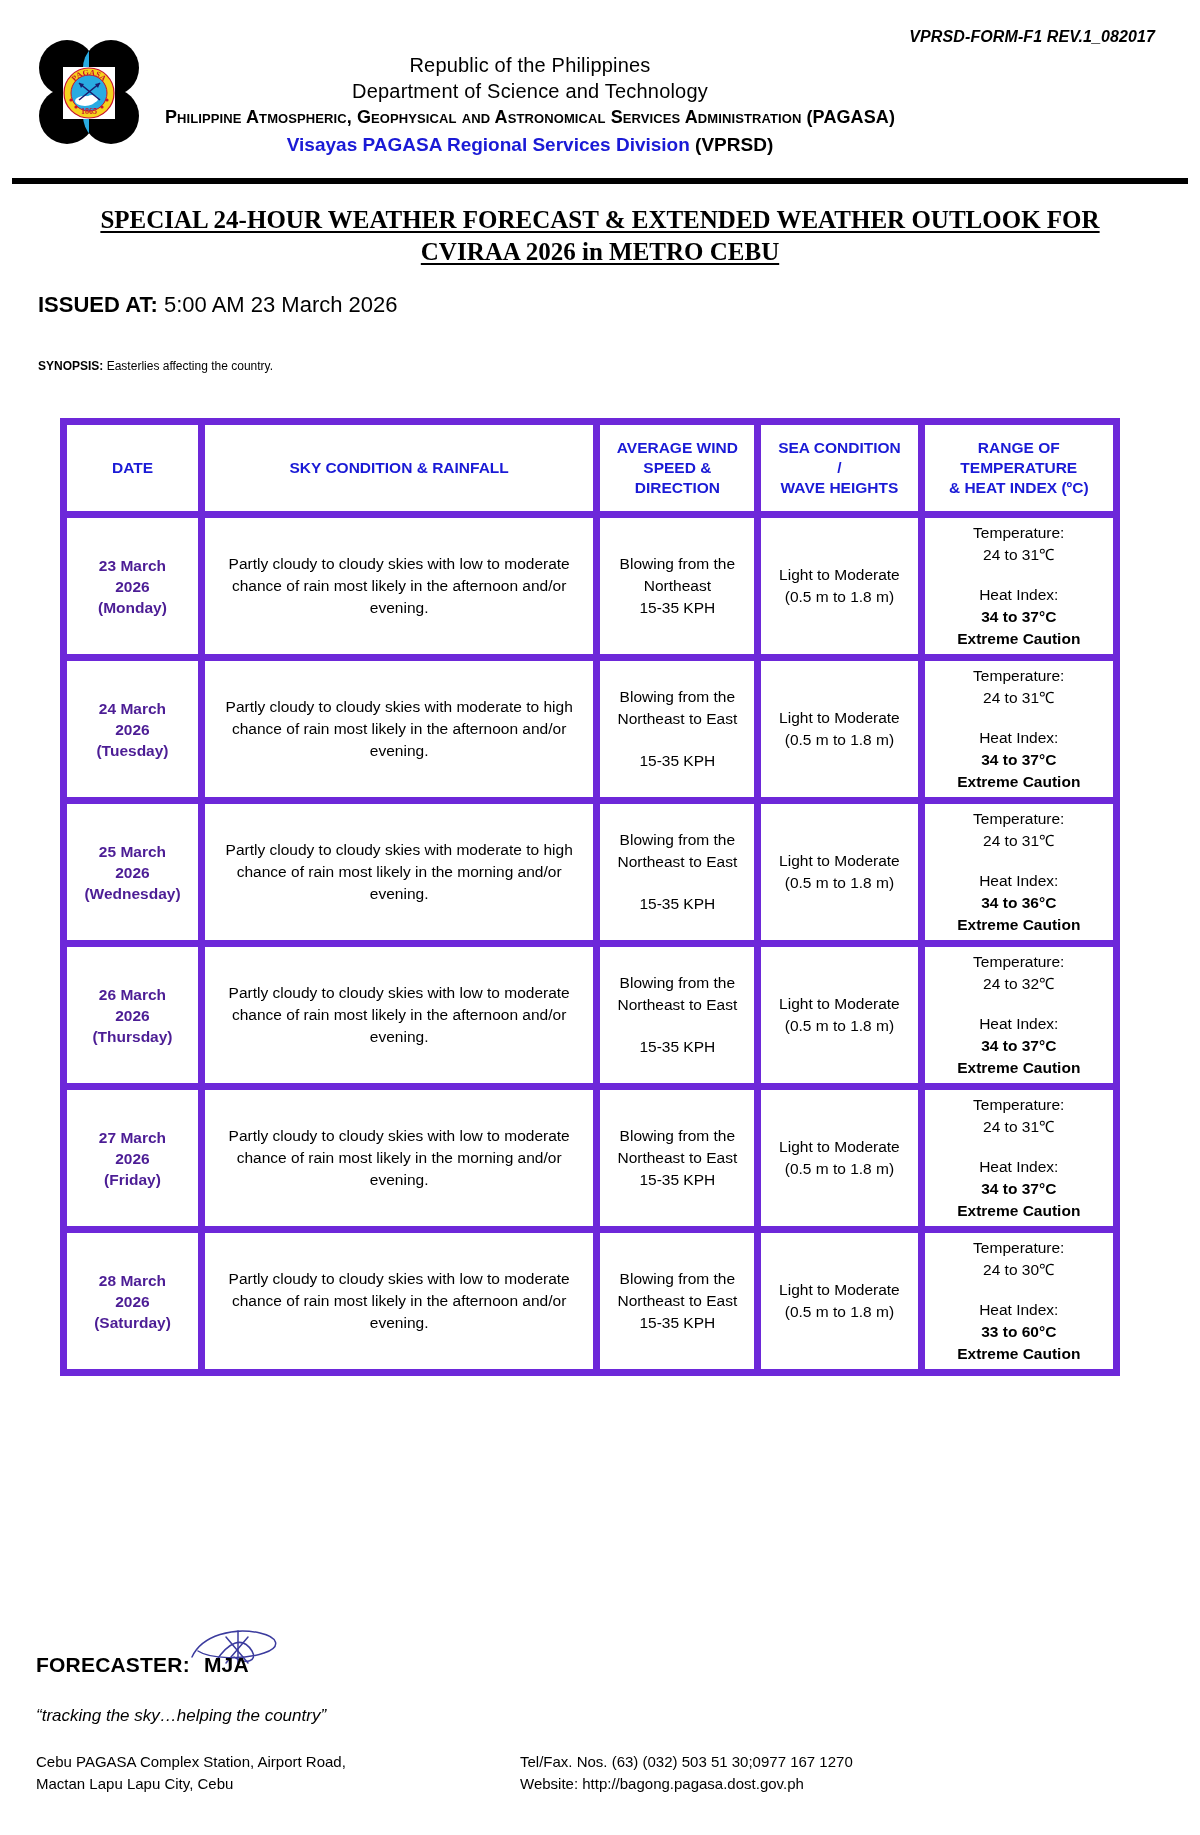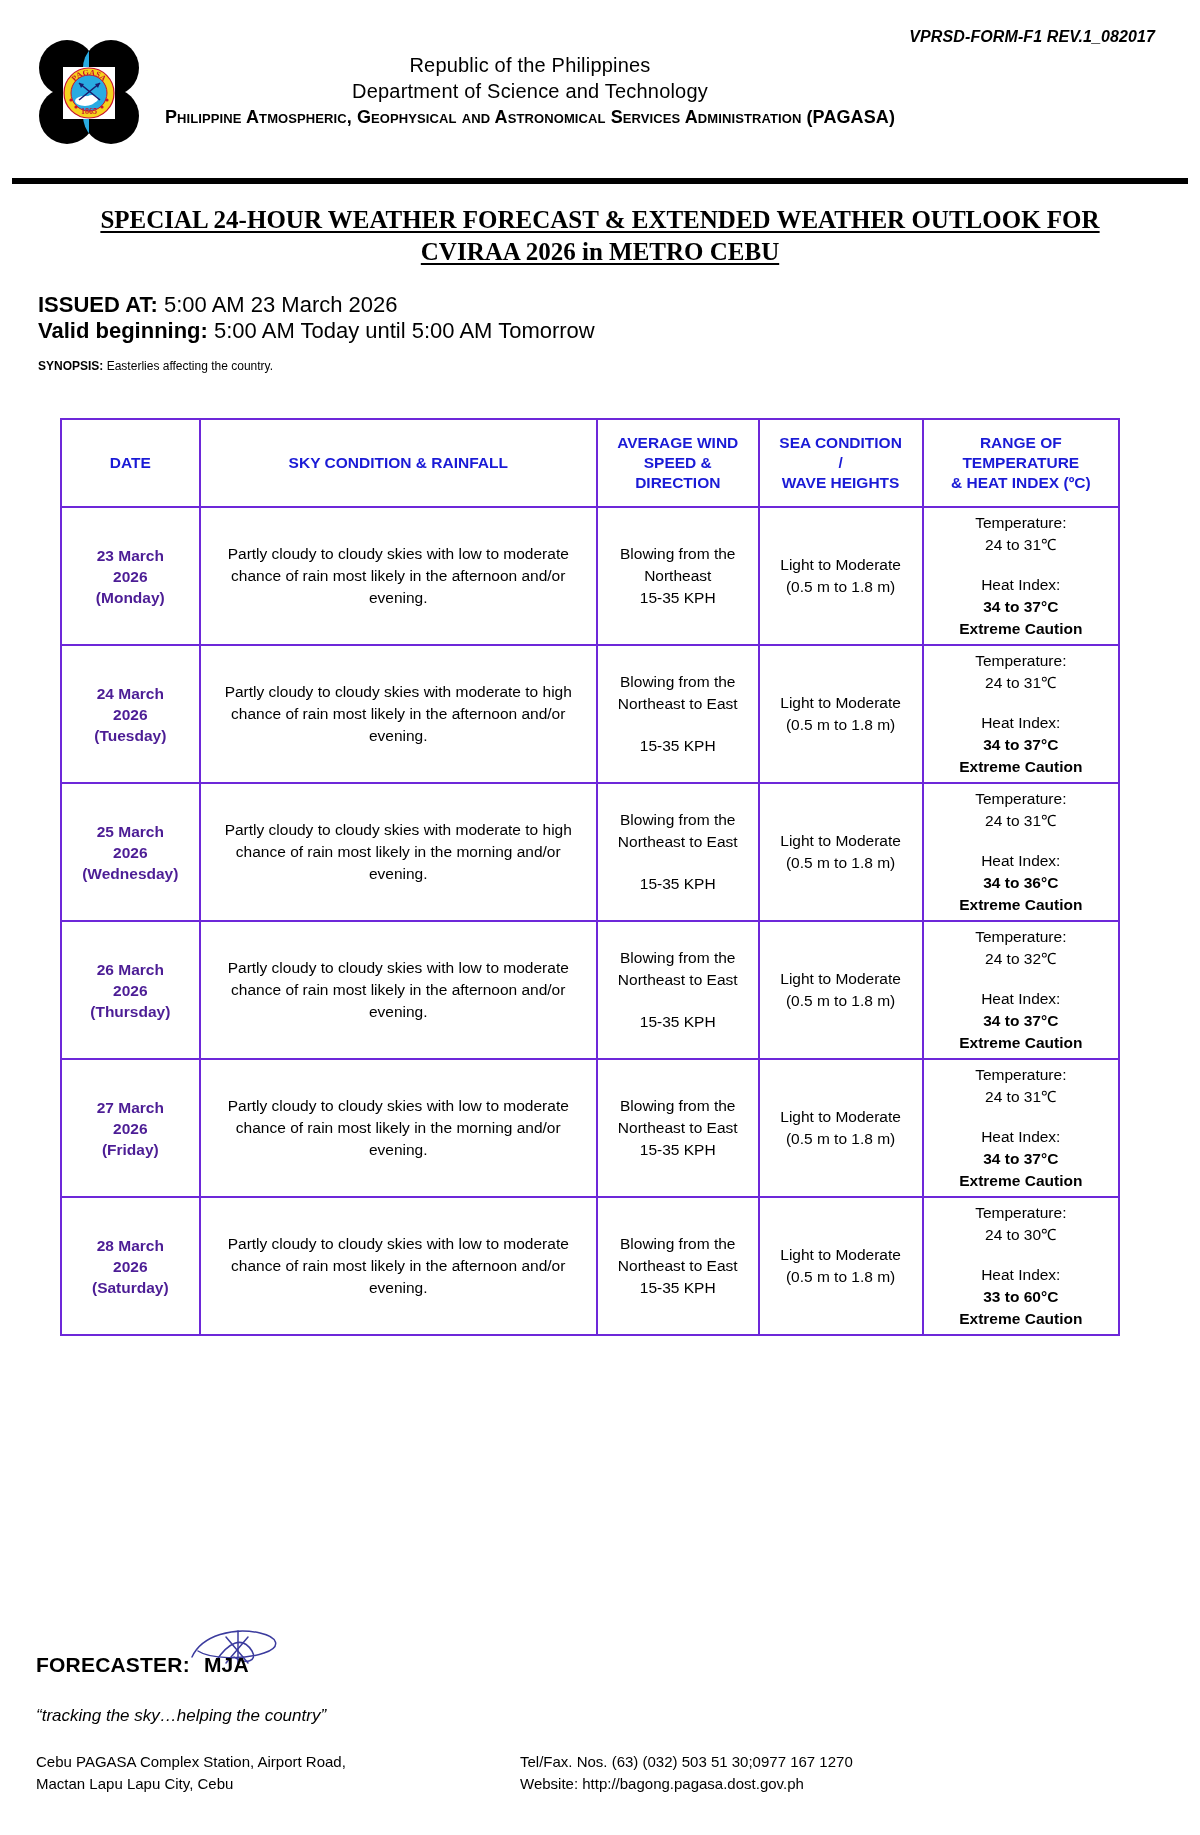--- a/index.html
+++ b/index.html
@@ -115,21 +115,21 @@
   
   table.forecast {
     position: absolute;
     left: 60px;
     top: 418px;
     width: 1060px;
     border-collapse: collapse;
     table-layout: fixed;
   }
   table.forecast td, table.forecast th {
-    border: 2px solid #6d28d9;
+    border: 7px solid #6d28d9;
     vertical-align: middle;
     padding: 4px 16px;
   }
   table.forecast thead th {
     color: #1a1ad6;
     font-weight: bold;
     font-size: 15.5px;
     line-height: 20px;
     text-align: center;
     height: 78px;
@@ -283,32 +283,32 @@
     <circle cx="46" cy="79" r="1.6" fill="#C8102E"></circle>
     <circle cx="72" cy="79" r="1.6" fill="#C8102E"></circle>
     <circle cx="77" cy="72" r="1.6" fill="#C8102E"></circle>
   </svg>
 </div>
 
 <div class="letterhead">
   <div class="lh-line1">Republic of the Philippines</div>
   <div class="lh-line2">Department of Science and Technology</div>
   <div class="lh-line3">Philippine Atmospheric, Geophysical and Astronomical Services Administration (PAGASA)</div>
+  <div class="lh-line4"><span class="blue-part">Visayas PAGASA Regional Services Division</span><span> (VPRSD)</span></div>
 </div>
 
 <div class="header-rule"></div>
 
 <div class="main-title">
   <div><span>SPECIAL 24-HOUR WEATHER FORECAST &amp; EXTENDED WEATHER OUTLOOK FOR</span></div>
   <div><span>CVIRAA 2026 in METRO CEBU</span></div>
 </div>
 
 <div class="issuance">
   <div><b>ISSUED AT:</b><span> 5:00 AM 23 March 2026</span></div>
-  <div><b>Valid beginning:</b><span> 5:00 AM Today until 5:00 AM Tomorrow</span></div>
 </div>
 
 <div class="synopsis">
   <b>SYNOPSIS:</b><span> Easterlies affecting the country.</span>
 </div>
 
 <table class="forecast">
   <colgroup>
     <col class="col-date">
       <col class="col-sky">

